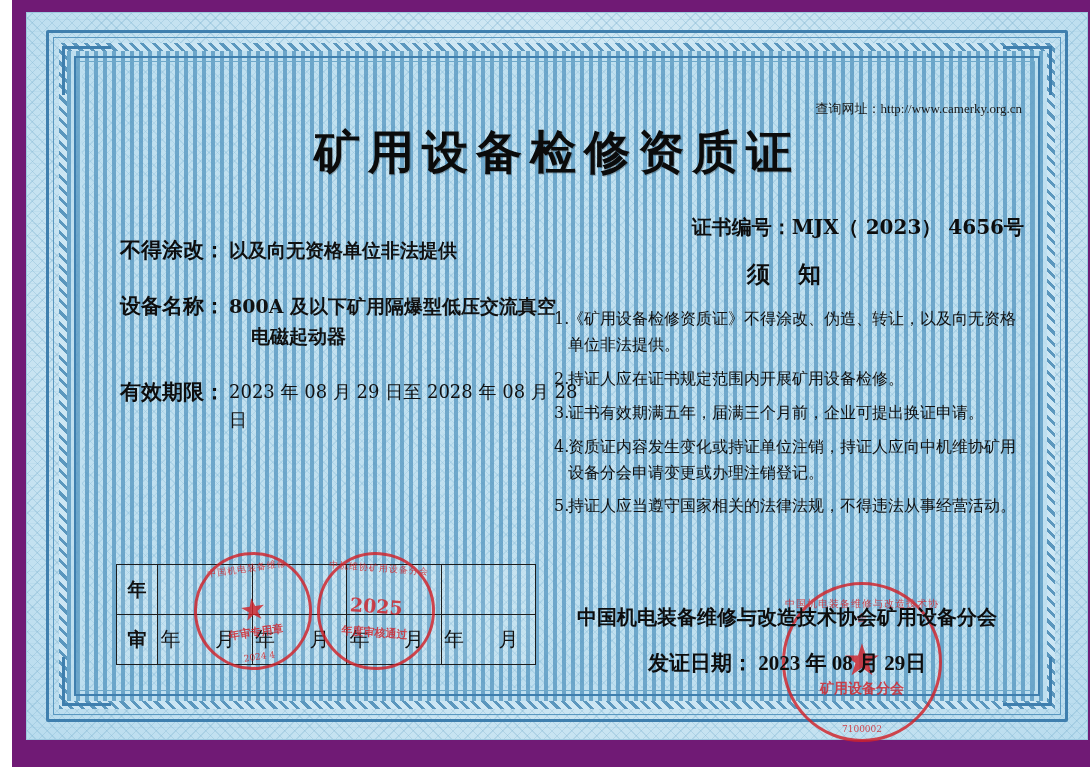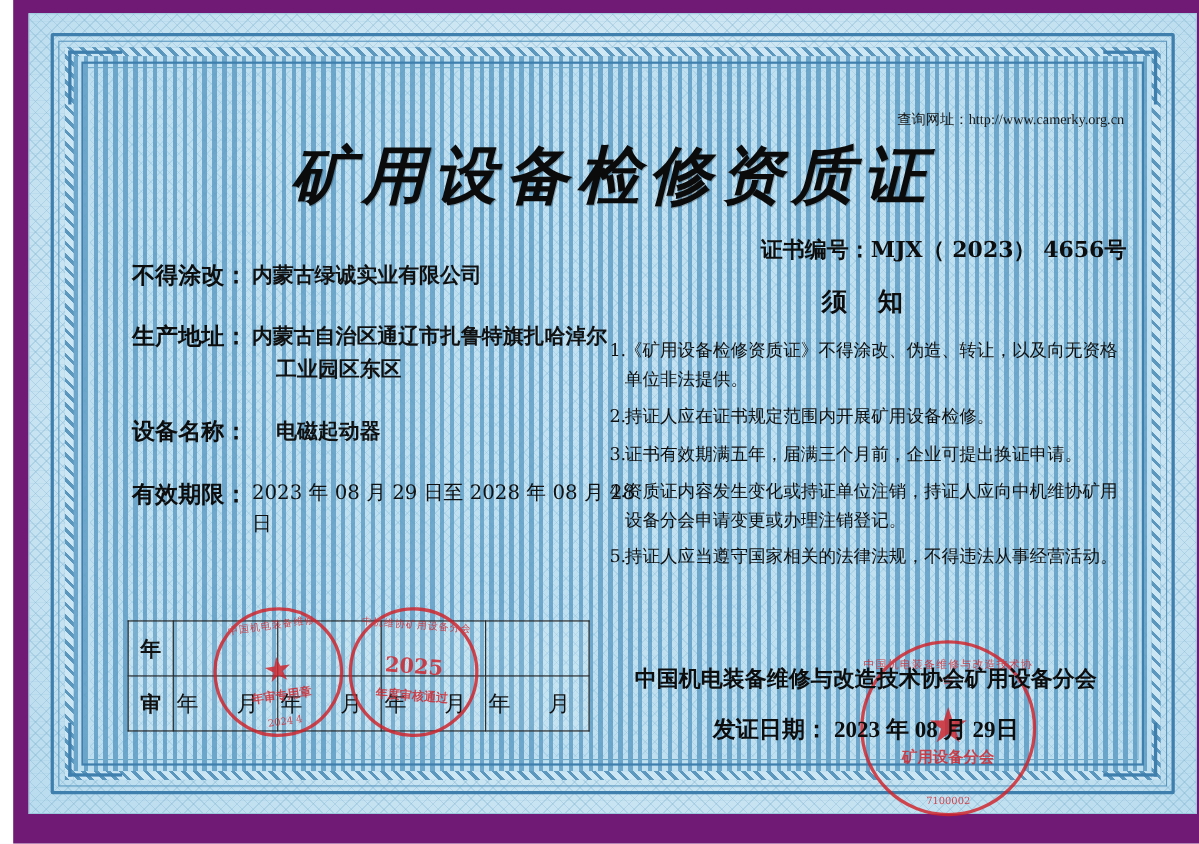--- a/index.html
+++ b/index.html
@@ -105,25 +105,24 @@
     white-space: nowrap;
   }
   .main-title {
     position: absolute;
     left: 0;
     right: 0;
     top: 58px;
     text-align: center;
     font-family: "DejaVu Serif", "Liberation Serif", serif;
     font-weight: bold;
-    font-size: 57px;
+    font-size: 46px;
     letter-spacing: 8px;
     color: #0b0b0b;
     text-shadow: 1px 1px 0 rgba(0,0,0,0.25);
-    font-style: italic;
   }
   
   .left-col {
     position: absolute;
     left: 38px;
     top: 172px;
     width: 470px;
   }
   .field {
     margin-bottom: 27px;
@@ -354,34 +353,28 @@
     <div class="content">
 
       <div class="website">查询网址：http://www.camerky.org.cn</div>
 
       <div class="main-title">矿用设备检修资质证</div>
 
       <div class="left-col">
 
         <div class="field">
           <span class="field-label">不得涂改：</span>
-          <span class="field-value">内蒙古绿诚实业有限公司</span>
+          <span class="field-value">以及向无资格单位非法提供</span>
         </div>
 
-        <div class="field">
-          <span class="field-label">生产地址：</span>
-          <span class="field-value">
-            <span>内蒙古自治区通辽市扎鲁特旗扎哈淖尔</span>
-            <span class="line2">工业园区东区</span>
-          </span>
-        </div>
 
         <div class="field">
           <span class="field-label">设备名称：</span>
           <span class="field-value">
+            <span>800A 及以下矿用隔爆型低压交流真空</span>
             <span class="line2">电磁起动器</span>
           </span>
         </div>
 
         <div class="field validity">
           <span class="field-label">有效期限：</span>
           <span class="field-value">2023 年 08 月 29 日至 2028 年 08 月 28 日</span>
         </div>
 
       </div>

